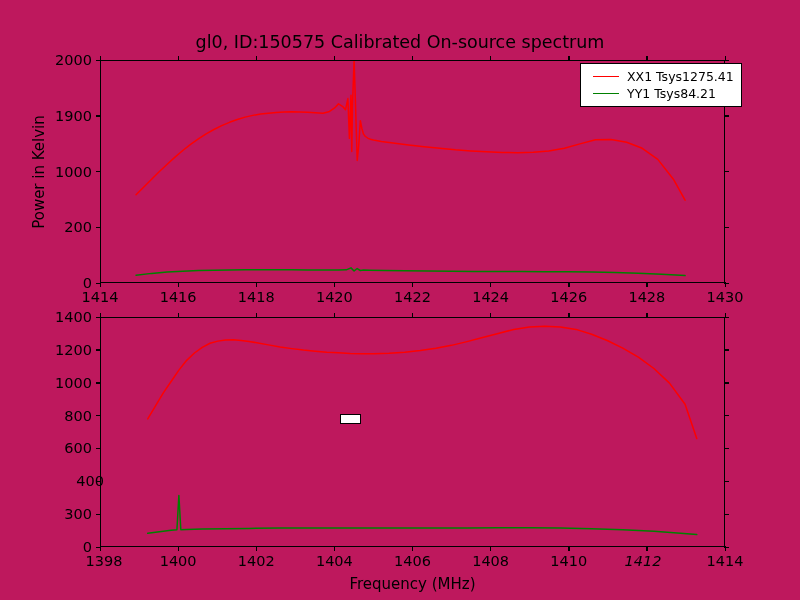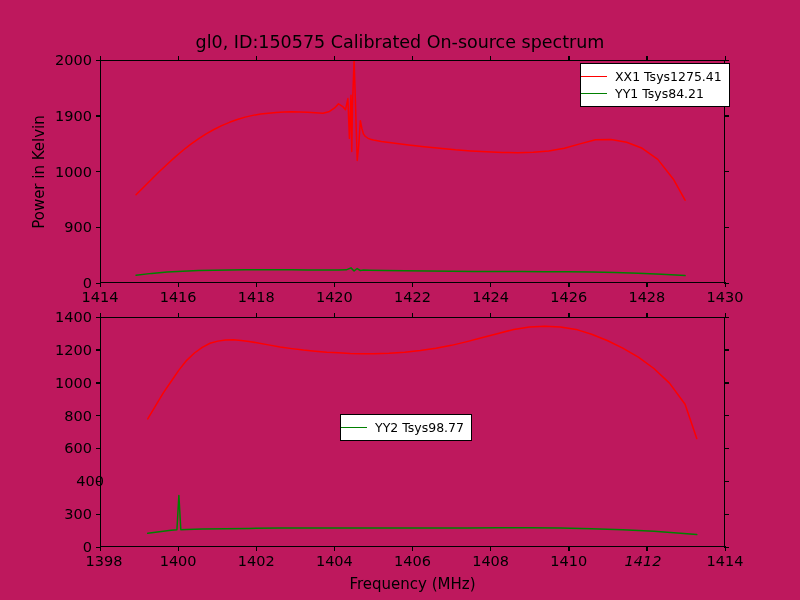--- a/index.html
+++ b/index.html
@@ -91,21 +91,21 @@
     font-size: 15px;
     color: #000000;
     text-align: center;
     white-space: nowrap;
   }
   .legend {
     position: absolute;
     box-sizing: border-box;
     border: 1.2px solid #000000;
     background: #ffffff;
-    padding: 4px 7px 4px 0;
+    padding: 4px 7px 4px 12px;
   }
   .legend-row {
     display: flex;
     align-items: center;
     height: 17px;
   }
   .legend-swatch {
     width: 26px;
     height: 0;
     border-top-width: 1.6px;
@@ -135,21 +135,21 @@
         <polyline points="35.16,216.09 50.78,214.30 66.41,212.97 82.03,212.07 97.66,211.52 113.28,211.18 128.91,210.96 144.53,210.74 160.16,210.74 175.78,210.74 191.41,210.74 207.03,210.85 222.66,210.96 238.28,210.96 246.09,210.74 250.78,208.73 253.91,211.85 257.03,209.40 260.16,211.40 263.28,210.96 269.53,211.18 285.16,211.40 304.69,211.63 328.13,211.85 351.56,212.07 375.00,212.30 398.44,212.41 421.87,212.52 445.31,212.63 468.75,212.74 492.19,212.97 515.63,213.41 539.06,214.08 562.50,215.19 585.94,216.53" fill="none" stroke="#008000" stroke-width="1.5" stroke-linejoin="round" stroke-linecap="round" vector-effect="non-scaling-stroke"></polyline>
       </svg>
   </div>
 
   <div id="ticks-top">
       <div class="tick-mark" style="left: 96px; top: 282.5px; width: 5px; height: 1.3px;"></div>
       <div class="tick-mark" style="left: 724px; top: 282.5px; width: 5px; height: 1.3px;"></div>
       <div class="ytick-label" style="left: 8px; top: 283px; width: 84px;">0</div>
       <div class="tick-mark" style="left: 96px; top: 226.75px; width: 5px; height: 1.3px;"></div>
       <div class="tick-mark" style="left: 724px; top: 226.75px; width: 5px; height: 1.3px;"></div>
-      <div class="ytick-label" style="left: 8px; top: 227.25px; width: 84px;">900</div>
+      <div class="ytick-label" style="left: 8px; top: 227.25px; width: 84px;">200</div>
       <div class="tick-mark" style="left: 96px; top: 171px; width: 5px; height: 1.3px;"></div>
       <div class="tick-mark" style="left: 724px; top: 171px; width: 5px; height: 1.3px;"></div>
       <div class="ytick-label" style="left: 8px; top: 171.5px; width: 84px;">1000</div>
       <div class="tick-mark" style="left: 96px; top: 115.25px; width: 5px; height: 1.3px;"></div>
       <div class="tick-mark" style="left: 724px; top: 115.25px; width: 5px; height: 1.3px;"></div>
       <div class="ytick-label" style="left: 8px; top: 115.75px; width: 84px;">1900</div>
       <div class="tick-mark" style="left: 96px; top: 59.5px; width: 5px; height: 1.3px;"></div>
       <div class="tick-mark" style="left: 724px; top: 59.5px; width: 5px; height: 1.3px;"></div>
       <div class="ytick-label" style="left: 8px; top: 60px; width: 84px;">2000</div>
       <div class="tick-mark" style="left: 99.5px; top: 282px; width: 1.3px; height: 5px;"></div>
@@ -248,22 +248,18 @@
       <div class="xtick-label" style="left: 568.75px; top: 553px;">1410</div>
       <div class="tick-mark" style="left: 646.375px; top: 546px; width: 1.3px; height: 5px;"></div>
       <div class="tick-mark" style="left: 646.375px; top: 313px; width: 1.3px; height: 5px;"></div>
       <div class="xtick-label" style="left: 643px; top: 553px; font-style: italic;">1412</div>
       <div class="tick-mark" style="left: 724.5px; top: 546px; width: 1.3px; height: 5px;"></div>
       <div class="tick-mark" style="left: 724.5px; top: 313px; width: 1.3px; height: 5px;"></div>
       <div class="xtick-label" style="left: 725px; top: 553px;">1414</div>
     </div>
   <div id="legend-bottom-holder">
       <div class="legend" style="left: 340px; top: 414px;">
-        <div class="legend-row">
-          <span class="legend-swatch" style="border-top-color: rgb(0, 128, 0);"></span>
-          <span class="legend-text">YY2 Tsys98.77</span>
-        </div>
       </div>
     </div>
 
   <div class="xlabel" id="xlabel-bottom" style="left: 100px; width: 625px; top: 575px;">Frequency (MHz)</div>
 
 </div>
 
 </body></html>

